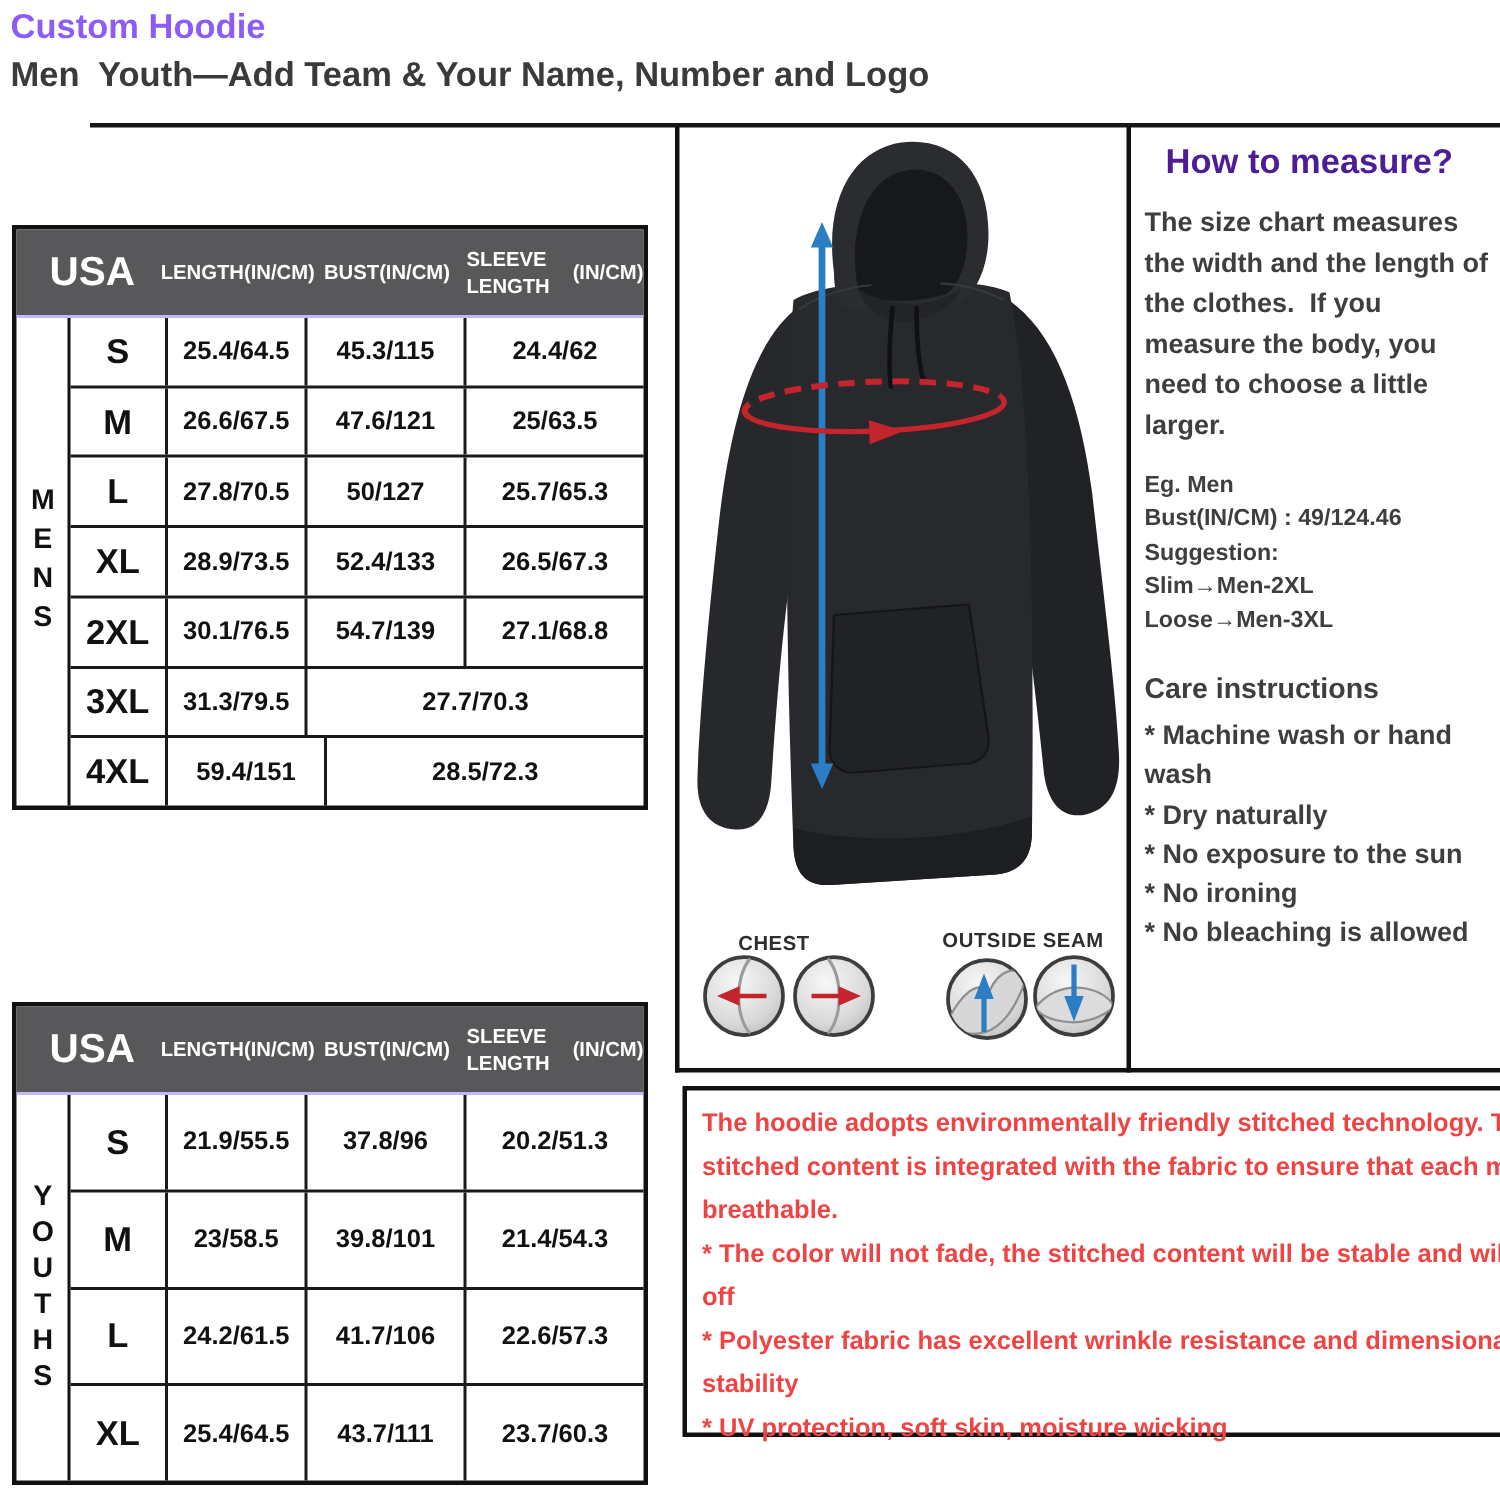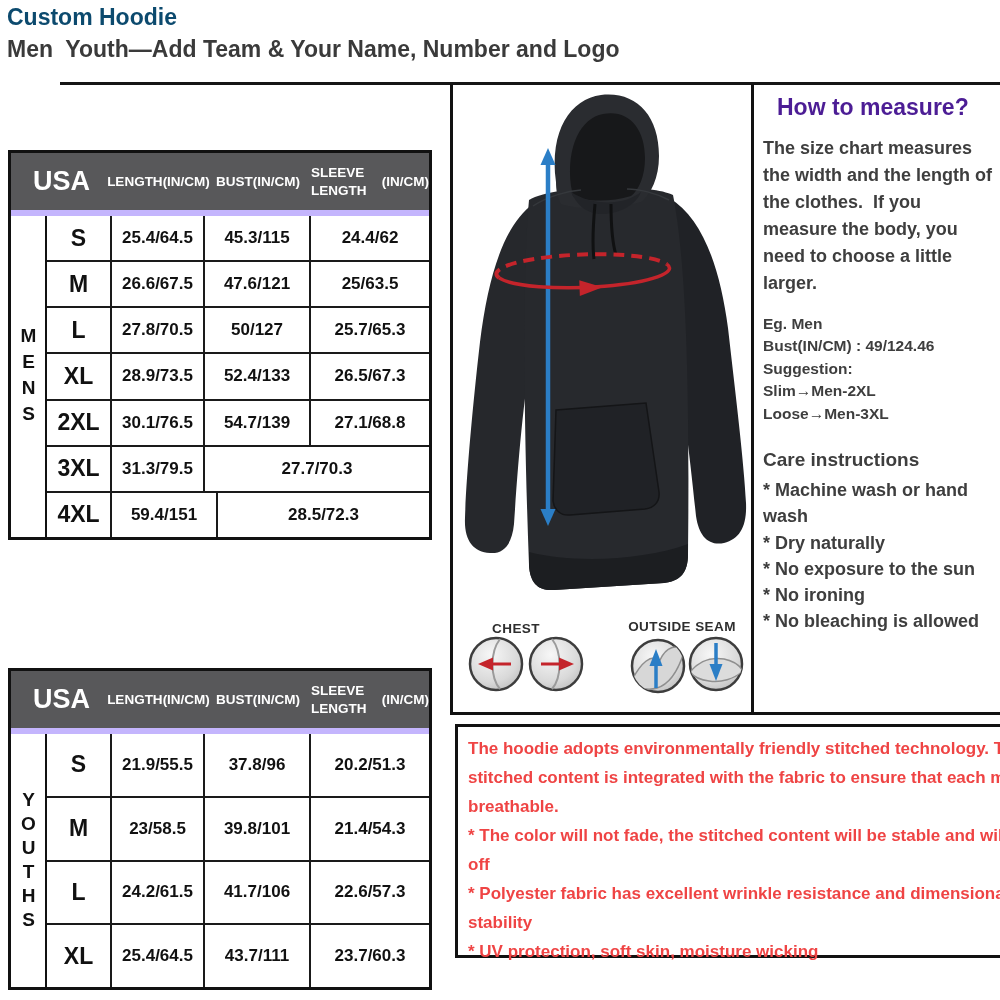--- a/index.html
+++ b/index.html
@@ -4,29 +4,29 @@
 <style>
   html,body{margin:0;padding:0;}
   body{
     width:1000px;height:1000px;position:relative;background:#ffffff;
     font-family:"Liberation Sans","DejaVu Sans",sans-serif;color:#222;
     overflow:hidden;
   }
   .abs{position:absolute;}
 
   
-  .title{left:7px;top:4px;font-size:23px;font-weight:700;color:#0c4a6e;}
+  .title{left:7px;top:4px;font-size:23px;font-weight:700;color:#8b5cf6;}
   .subtitle{left:7px;top:36px;font-size:23px;font-weight:600;color:#3a3a3a;white-space:pre-wrap;}
   .top-rule{left:60px;top:82px;width:940px;height:3px;background:#161616;}
 
   
   .size-table{border:3px solid #111;background:#fff;display:flex;flex-direction:column;box-sizing:border-box;}
   .size-table.mens{left:8px;top:150px;width:424px;height:390px;}
   .size-table.youths{left:8px;top:668px;width:424px;height:322px;}
-  .thead{height:57px;background:#58585a;color:#fff;display:flex;align-items:center;flex:0 0 auto;border-bottom:6px solid #c4b5fd;}
+  .thead{height:57px;background:#58585a;color:#fff;display:flex;align-items:center;flex:0 0 auto;border-bottom:2px solid #c4b5fd;}
   .h-usa{width:101px;text-align:center;font-size:27px;font-weight:700;}
   .h-col{display:flex;align-items:center;justify-content:center;font-weight:700;font-size:13.5px;line-height:1.3;}
   .h-length{width:93px;}
   .h-bust{width:106px;}
   .h-sleeve{flex:1;}
   .tbody{flex:1;display:flex;min-height:0;}
   .group-col{width:36px;border-right:2px solid #111;display:flex;align-items:center;justify-content:center;box-sizing:border-box;}
   .vlabel{writing-mode:vertical-lr;text-orientation:upright;font-weight:700;font-size:19px;letter-spacing:5px;color:#111;}
   .rows{flex:1;display:flex;flex-direction:column;min-width:0;}
   .trow{flex:1;display:flex;border-bottom:2px solid #1a1a1a;}

